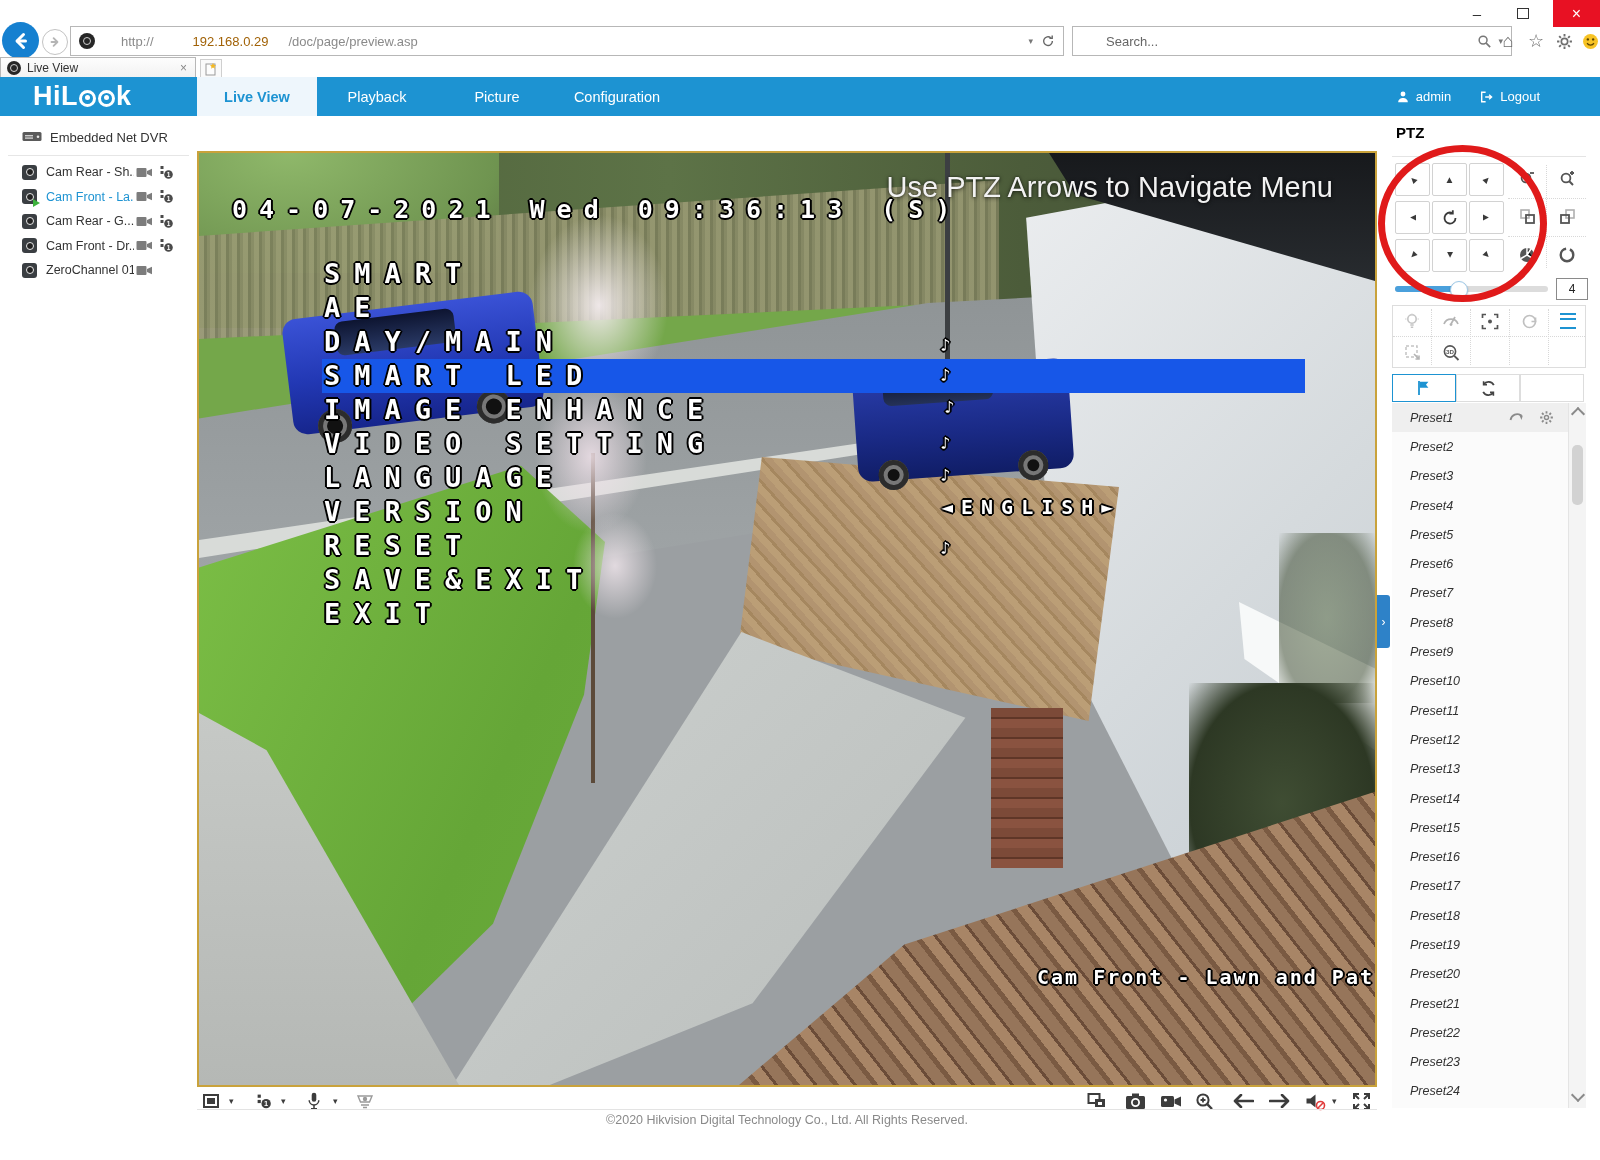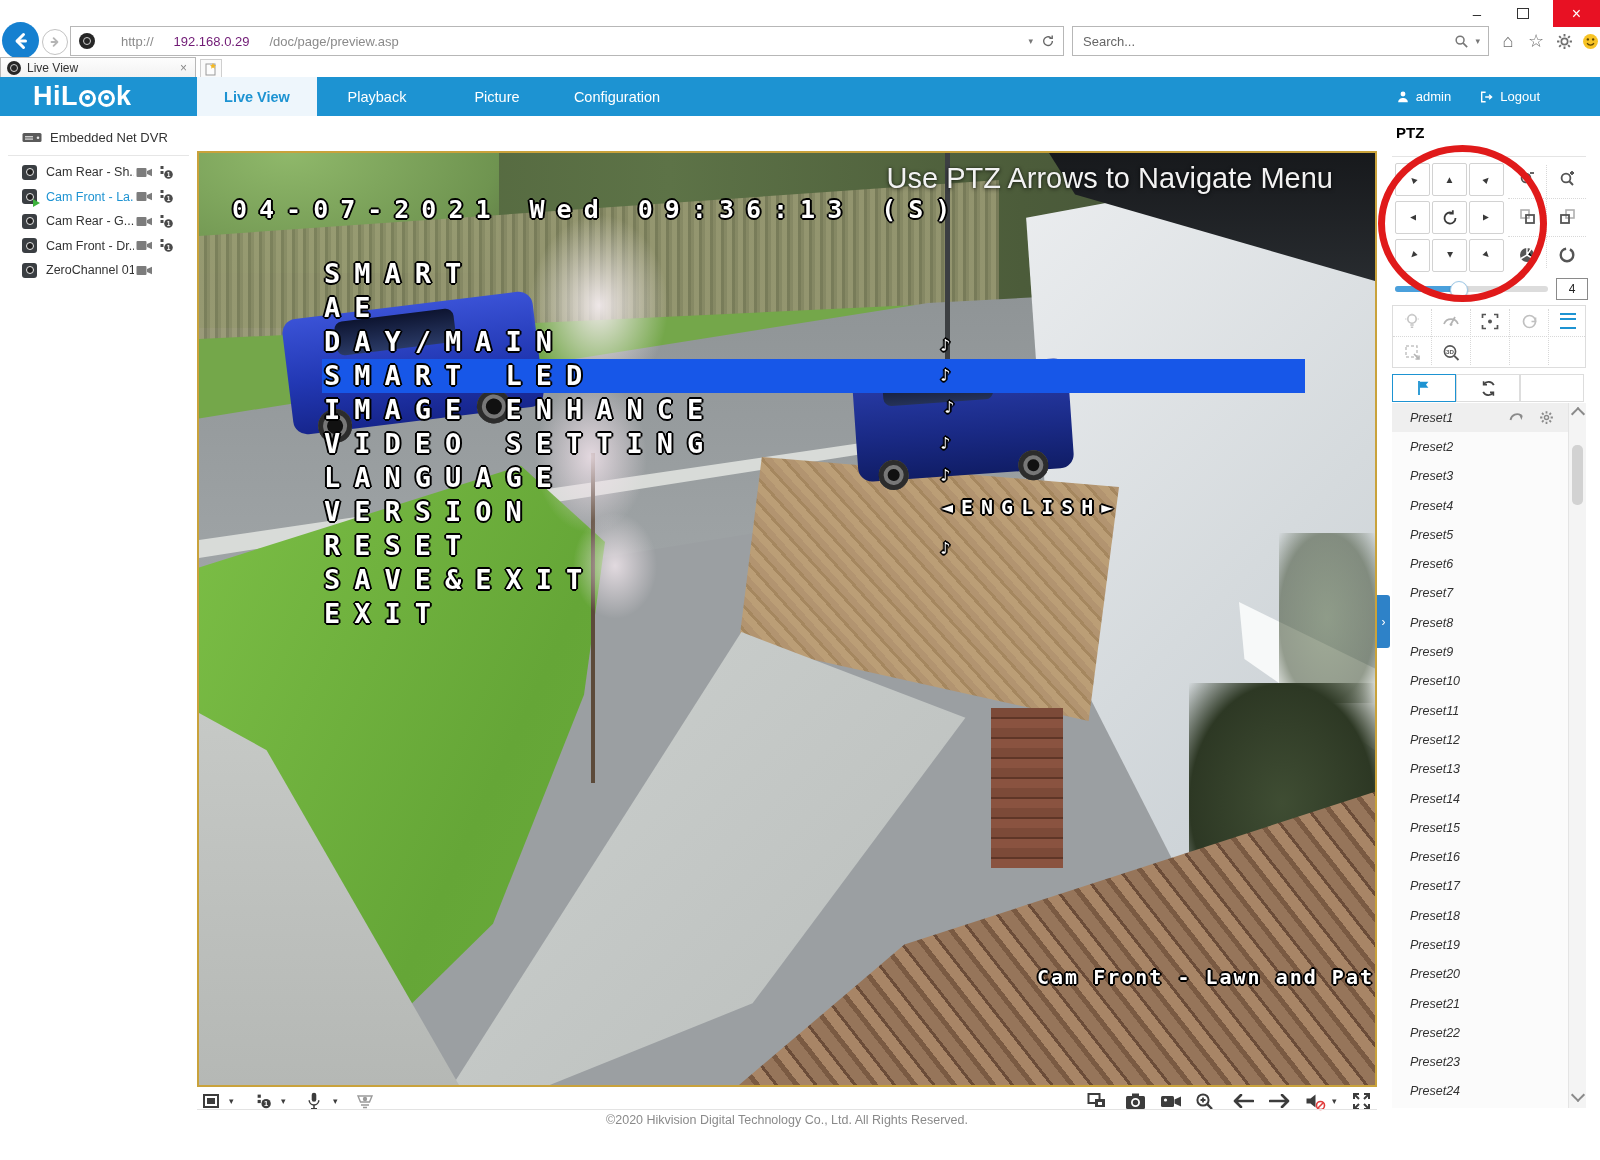--- a/index.html
+++ b/index.html
@@ -20,24 +20,24 @@
   .backbtn{position:absolute;left:2px;top:2px;width:37px;height:37px;border-radius:50%;
            background:#1580d0;color:#fff;display:flex;align-items:center;justify-content:center;}
   .backbtn svg{width:20px;height:20px;}
   .fwdbtn{position:absolute;left:42px;top:9px;width:24px;height:24px;border-radius:50%;
           border:1px solid #c3c3c3;display:flex;align-items:center;justify-content:center;}
   .urlfield{position:absolute;left:70px;top:6px;width:992px;height:28px;border:1px solid #b7b7b7;
             background:#fff;display:flex;align-items:center;font-size:13px;gap:20px;}
   .favicon{width:16px;height:16px;border-radius:50%;background:#262626;position:relative;flex:none;margin:0 6px 0 8px;}
   .favicon::after{content:"";position:absolute;left:4px;top:4px;width:8px;height:8px;border-radius:50%;border:1.5px solid #cfcfcf;box-sizing:border-box;}
   .url-prefix,.url-path{color:#8a8a8a;}
-  .url-host{color:#701a75;}
+  .url-host{color:#a16207;margin-left:19px;}
   .urlfield .right-ics{margin-left:auto;display:flex;align-items:center;gap:8px;padding-right:8px;color:#777;}
   .searchfield{position:absolute;left:1072px;top:6px;width:415px;height:28px;border:1px solid #b7b7b7;
-               background:#fff;display:flex;align-items:center;font-size:13px;color:#666;}
+               background:#fff;display:flex;align-items:center;font-size:13px;color:#666;padding-left:23px;}
   .searchfield .ph{margin-left:10px;}
   .searchfield .right-ics{margin-left:auto;display:flex;align-items:center;gap:6px;padding-right:8px;}
   .chrome-ic{width:26px;height:26px;display:flex;align-items:center;justify-content:center;
              position:absolute;top:8px;color:#6e6e6e;font-size:18px;}
   .caret{font-size:9px;color:#777;}
 
   .tabrow{position:absolute;left:0;top:57px;width:1600px;height:20px;}
   .btab{position:absolute;left:0;top:0;width:196px;height:20px;background:linear-gradient(#fdfdfd,#f2f2f2);
         border:1px solid #b7b7b7;border-bottom:none;box-sizing:border-box;display:flex;align-items:center;font-size:12px;color:#333;}
   .btab .favicon{width:14px;height:14px;margin:0 6px;}
@@ -53,21 +53,21 @@
   .logo .eye::after{content:"";position:absolute;left:2.5px;top:2.5px;width:5px;height:5px;border-radius:50%;background:#fff;}
   .navtabs{position:absolute;left:197px;top:0;height:39px;display:flex;}
   .navtab{width:120px;height:39px;display:flex;align-items:center;justify-content:center;
           color:#fff;font-size:14.5px;}
   .navtab.active{background:#eef6fc;color:#1d93d2;font-weight:bold;}
   .navuser{position:absolute;right:60px;top:0;height:39px;display:flex;align-items:center;gap:28px;color:#fff;font-size:13px;}
   .navuser .grp{display:flex;align-items:center;gap:6px;}
 
   
   .sidebar{position:absolute;left:0;top:116px;width:197px;height:1044px;background:#fff;}
-  .devrow{display:flex;align-items:center;gap:8px;padding:14px 0 8px 22px;font-size:13px;color:#333;}
+  .devrow{display:flex;gap:8px;padding:14px 0 8px 22px;font-size:13px;color:#333;}
   .sb-divider{height:1px;background:#e6e6e6;margin:2px 8px 4px 8px;}
   .chan{display:flex;align-items:center;height:24.5px;padding-left:22px;font-size:12.5px;color:#333;cursor:pointer;}
   .chan.active .chan-label{color:#1d93d2;}
   .camic{width:15px;height:15px;border-radius:3px;background:#3a3e42;position:relative;flex:none;}
   .camic::after{content:"";position:absolute;left:3.5px;top:3.5px;width:8px;height:8px;border-radius:50%;border:1.5px solid #e8e8e8;box-sizing:border-box;background:#222;}
   .chan.active .camic::before{content:"";position:absolute;right:-3px;bottom:-3px;width:0;height:0;
       border-left:7px solid #3db23d;border-top:4px solid transparent;border-bottom:4px solid transparent;z-index:2;}
   .chan-label{margin-left:9px;width:88px;white-space:nowrap;overflow:hidden;}
   .chan .ics{display:flex;align-items:center;gap:6px;margin-left:2px;}
 
@@ -79,21 +79,21 @@
   
   .osdtxt{font-family:"DejaVu Sans Mono",monospace;font-weight:bold;color:#fff;
           text-shadow:-2px 0 0 #000,2px 0 0 #000,0 -2px 0 #000,0 2px 0 #000,-1px -1px 0 #000,1px 1px 0 #000,1px -1px 0 #000,-1px 1px 0 #000;
           white-space:nowrap;}
   .osd-menu{position:absolute;left:123px;top:104px;}
   .osd-line{height:34px;line-height:34px;font-size:27px;letter-spacing:14px;padding-left:2px;}
   .osd-line.sel{background:#1757e8;width:981px;}
   .timestamp{position:absolute;left:33px;top:42px;font-size:25px;letter-spacing:12px;}
   .osd-lang{position:absolute;left:742px;top:342px;font-size:20px;letter-spacing:8px;}
   .osd-note{position:absolute;font-size:17px;letter-spacing:0;}
-  .hint{position:absolute;right:42px;top:8px;text-align:right;color:#f2f2f2;font-size:29px;line-height:34px;
+  .hint{position:absolute;right:42px;top:17px;text-align:right;color:#f2f2f2;font-size:29px;line-height:34px;
         text-shadow:0 1px 4px rgba(0,0,0,.65),0 0 2px rgba(0,0,0,.5);}
   .camlabel{position:absolute;left:838px;top:812px;font-size:20px;letter-spacing:2px;}
 
   
   .sky-trees{left:0;top:0;width:1176px;height:175px;
      background:linear-gradient(90deg,#6f8f55 0%,#54683f 18%,#5d7347 40%,#4c5c3a 70%,#42503a 100%);}
   .hill{left:0;top:0;width:300px;height:120px;background:radial-gradient(ellipse at 30% 0%,#8fb86a,#6f9450 70%,rgba(111,148,80,0) 100%);}
   .fence{left:0;top:55px;width:800px;height:130px;
      background:repeating-linear-gradient(90deg,#9a9a74 0 5px,#7c7e5c 5px 8px,#8b8c68 8px 11px);
      transform:skewY(-4deg);opacity:.9;}

